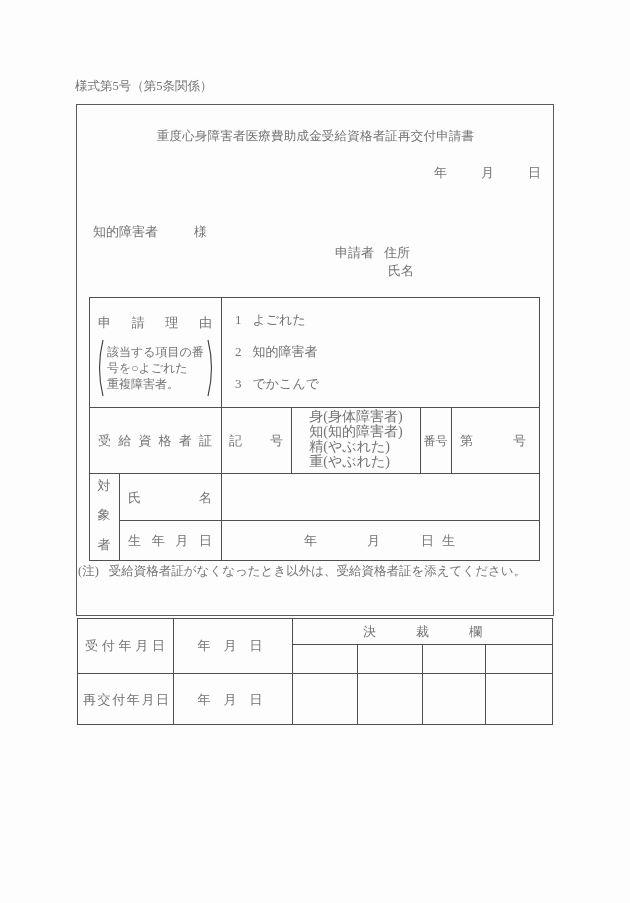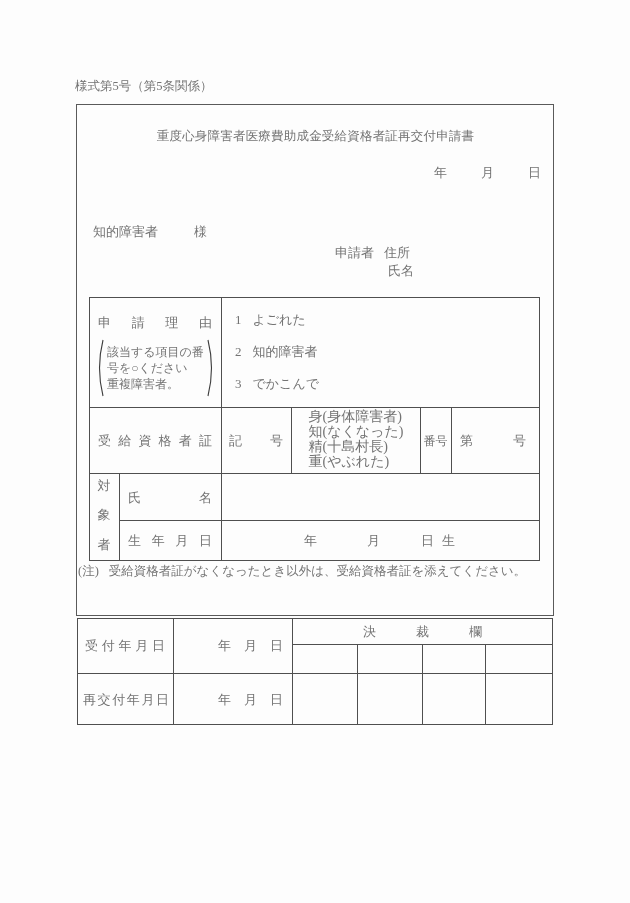--- a/index.html
+++ b/index.html
@@ -8,21 +8,21 @@
     font-family:"Liberation Serif","DejaVu Serif",serif;
     color:#737373;font-size:13px;line-height:1.25;overflow:hidden;
   }
   .abs{position:absolute;}
   .ln{position:absolute;background:#4f4f4f;}
   .box{position:absolute;border:1px solid #5a5a5a;box-sizing:border-box;}
   .jc{position:absolute;display:flex;justify-content:space-between;}
   .vcol{position:absolute;display:flex;flex-direction:column;align-items:center;justify-content:space-between;}
   .flexrow{position:absolute;display:flex;}
   .center{text-align:center;}
-  .right{text-align:right;}
+  .right{text-align:center;}
   .fs11{font-size:14px;}
   .fs12{font-size:12px;}
   .fs125{font-size:12.5px;}
   .opt-row{display:flex;gap:11px;height:17px;}
   .instr{display:flex;align-items:center;gap:3px;}
   .instr-lines{font-size:12px;line-height:16px;white-space:nowrap;}
   .bp-month{margin-left:50px;}
   .bp-day{margin-left:41px;}
   .bp-born{margin-left:8px;}
   .approval{display:flex;justify-content:center;gap:40px;}
@@ -77,21 +77,21 @@
           <span>請</span>
           <span>理</span>
           <span>由</span>
         </div>
       <div class="instr abs" style="left:6px;top:42px;width:122px;">
         <svg width="9" height="58" viewBox="0 0 9 58">
           <path d="M8 1 Q1 29 8 57" fill="none" stroke="#3c3c3c" stroke-width="1.1"></path>
         </svg>
         <div class="instr-lines">
           <div>該当する項目の番</div>
-          <div>号を○ください</div>
+          <div>号を○よごれた</div>
           <div>重複障害者。</div>
         </div>
         <svg width="9" height="58" viewBox="0 0 9 58">
           <path d="M1 1 Q8 29 1 57" fill="none" stroke="#3c3c3c" stroke-width="1.1"></path>
         </svg>
       </div>
       <div class="abs" style="left:146px;top:15px;display:flex;flex-direction:column;gap:15px;">
         <div class="opt-row">
           <span>1</span>
           <span>よごれた</span>
@@ -114,22 +114,22 @@
           <span>者</span>
           <span>証</span>
         </div>
       <div class="jc" style="left:140px;top:136px;width:54px;">
           <span>記</span>
           <span>号</span>
         </div>
       <div class="abs fs11" style="left:203px;top:112px;width:128px;display:flex;justify-content:center;">
         <div style="line-height:15px;">
           <div>身(身体障害者)</div>
-          <div>知(なくなった)</div>
-          <div>精(十島村長)</div>
+          <div>知(知的障害者)</div>
+          <div>精(やぶれた)</div>
           <div>重(やぶれた)</div>
         </div>
       </div>
       <div class="abs center fs12" style="left:331px;top:137px;width:31px;">番号</div>
       <div class="jc" style="left:371px;top:136px;width:66px;">
         <span>第</span>
         <span>号</span>
       </div>
 
       <div class="vcol" style="left:0;top:176px;width:30px;height:87px;padding:5px 0 7px 0;box-sizing:border-box;">

